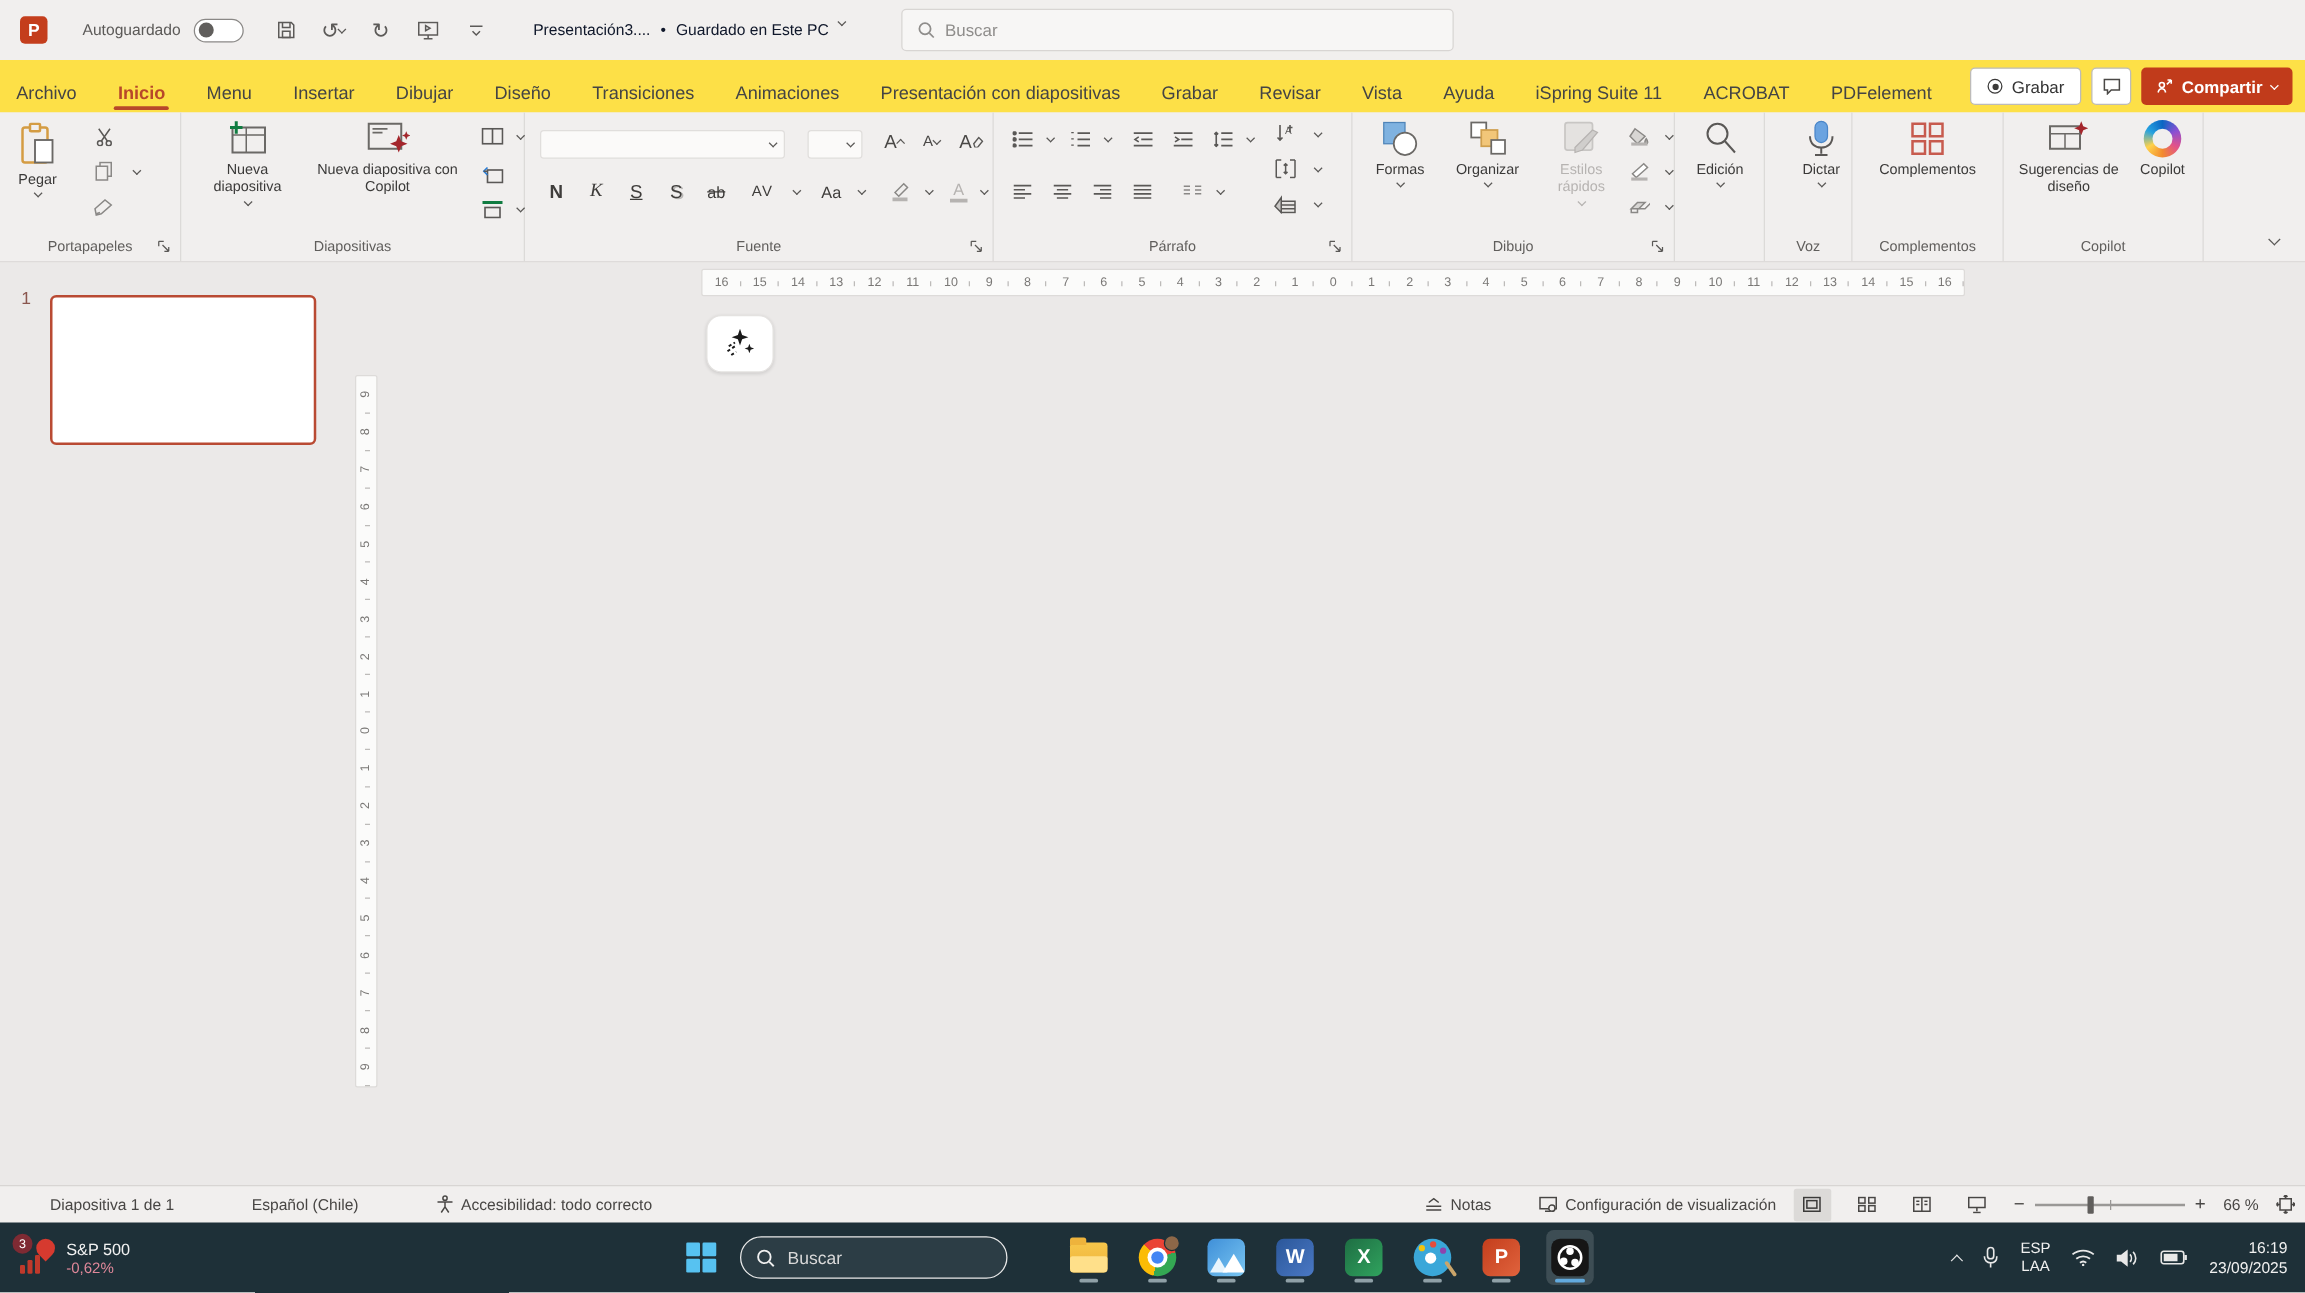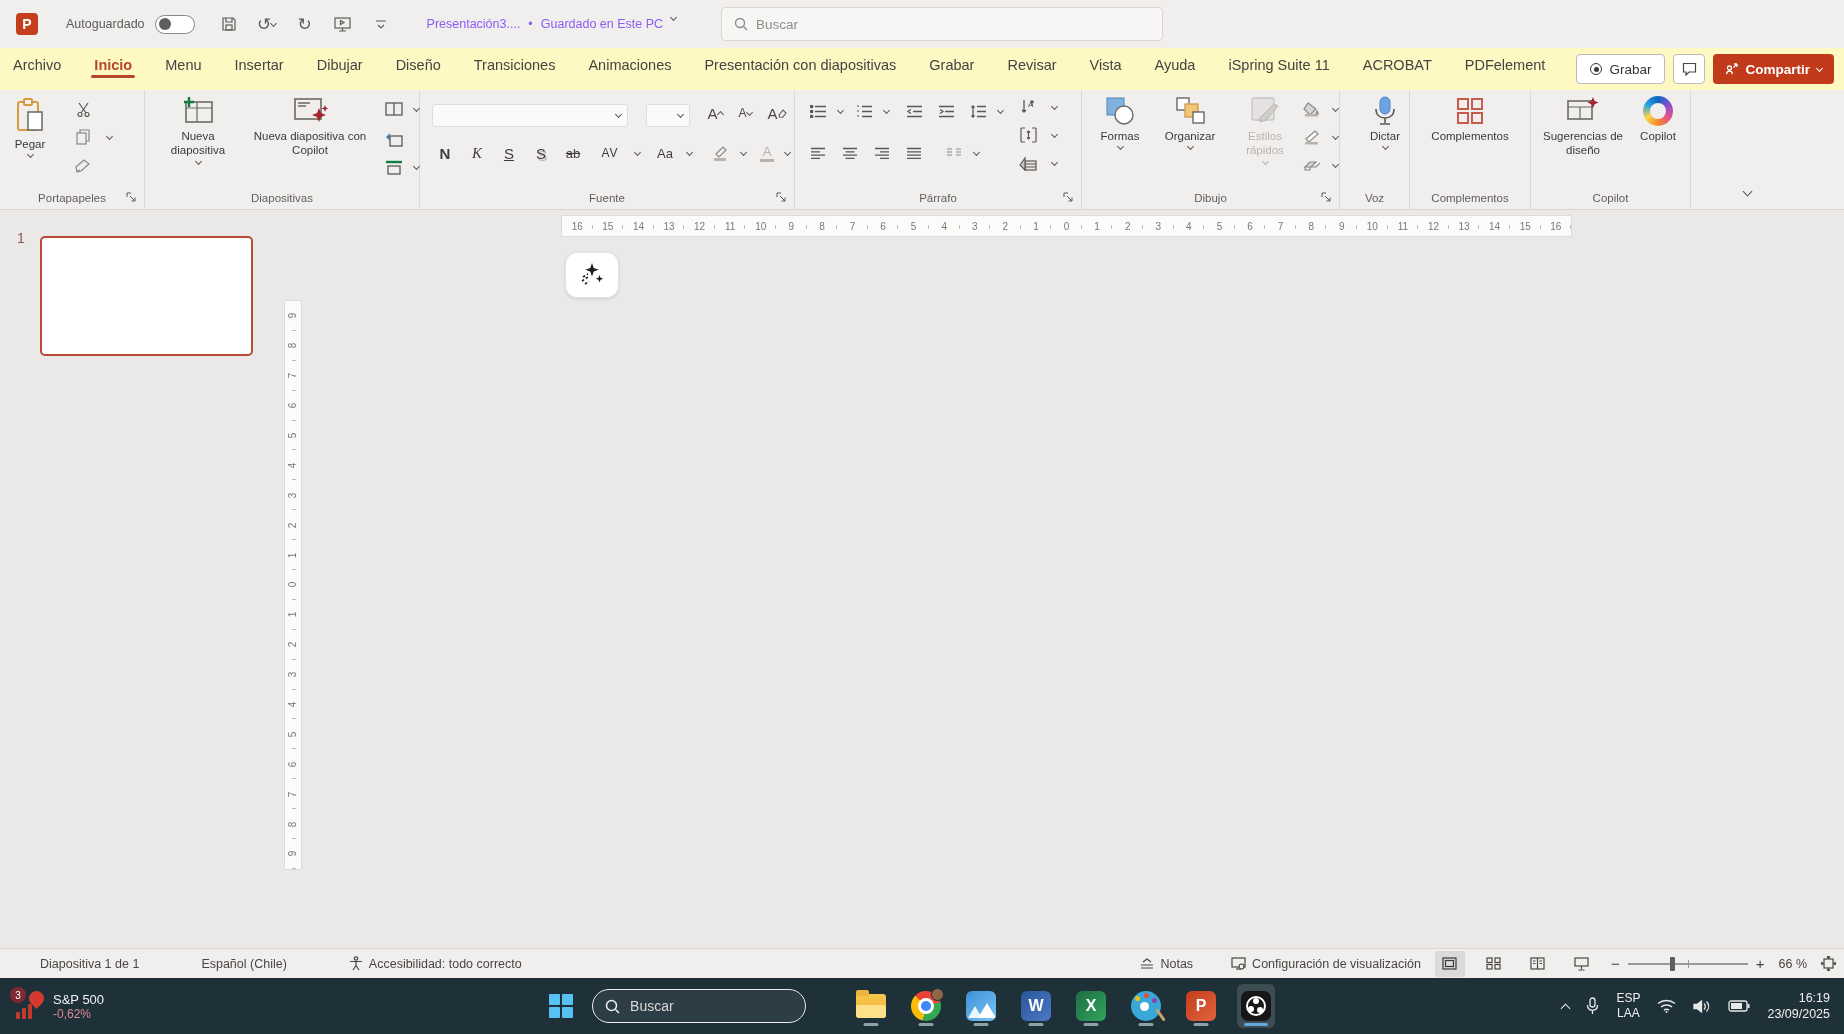--- a/index.html
+++ b/index.html
@@ -8,32 +8,32 @@
   .app { position:relative; width:1844px; height:1034px; }
 
   
   .titlebar { position:relative; height:48px; background:#f1efee; display:flex; align-items:center; }
   .ppt-logo { width:22px; height:22px; margin-left:16px; background:#c43e1c; border-radius:4px; color:#fff; font-weight:bold; font-size:14px; display:flex; align-items:center; justify-content:center; }
   .autosave { margin-left:28px; font-size:12.5px; color:#5c5a58;text-align:right; }
   .toggle { width:40px; height:19px; border:1px solid #8a8886; border-radius:10px; background:#fff; margin-left:10px; position:relative; }
   .toggle .knob { position:absolute; left:3px; top:2.5px; width:12px; height:12px; border-radius:50%; background:#605e5c; }
   .qat { display:flex; align-items:center; gap:14px; margin-left:22px; color:#5c5a58; }
   .qat-btn { width:24px; height:24px; display:flex; align-items:center; justify-content:center; font-size:17px; color:#5c5a58; }
-  .doc-info { display:flex; gap:8px; margin-left:34px; font-size:12.5px; color:#8b5cf6; white-space:nowrap; }
+  .doc-info { display:flex; gap:8px; margin-left:34px; font-size:12.5px; color:#0f172a; white-space:nowrap; }
   .searchbox { position:absolute; left:721px; top:7px; width:442px; height:34px; background:#f7f6f5; border:1px solid #d8d5d3; border-radius:4px; display:flex; align-items:center; padding-left:12px; gap:8px; }
   .searchbox input { border:none; outline:none; background:transparent; font-size:13.5px; color:#444; width:360px; font-family:"Liberation Sans",sans-serif; }
   .searchbox input::placeholder { color:#8f8d8b; }
   .tb-right { position:absolute; right:0; top:0; height:48px; display:flex; align-items:center; }
   .avatar { width:28px; height:28px; border-radius:50%; background:#0f6cbd; color:#fff; font-size:11px; font-weight:bold; display:flex; align-items:center; justify-content:center; margin-right:30px; }
   .winbtn { width:56px; height:48px; display:flex; align-items:center; justify-content:center; color:#5c5a58; font-size:15px; }
   .minimize-bar { width:11px; border-top:1px solid #5c5a58; }
   .restore-box { width:10px; height:10px; border:1px solid #5c5a58; border-radius:1px; }
 
   
-  .tabsrow { position:relative; height:42px; display:flex; align-items:flex-start; padding-left:10px; background:#fef9c3; }
+  .tabsrow { position:relative; height:42px; display:flex; align-items:flex-end; padding-left:10px; background:#fde047; }
   .tabs { display:flex; align-items:center; gap:27px; }
   .tab { font-size:14.5px; color:#444; padding:9px 3px 7px; position:relative; white-space:nowrap; }
   .tab.active { color:#b7472a; font-weight:bold; }
   .tab.active::after { content:""; position:absolute; left:0; right:0; bottom:2px; height:3px; background:#b7472a; border-radius:2px; }
   .tabs-actions { position:absolute; right:10px; top:6px; display:flex; align-items:center; gap:8px; }
   .record-btn { display:flex; align-items:center; gap:7px; border:1px solid #bdbbb9; background:#fff; border-radius:4px; height:30px; padding:0 13px; font-size:13.5px; color:#333; }
   .rec-dot { width:12px; height:12px; border:1.5px solid #3b3a39; border-radius:50%; position:relative; }
   .rec-dot::after { content:""; position:absolute; left:2.5px; top:2.5px; width:5px; height:5px; border-radius:50%; background:#3b3a39; }
   .comment-btn { width:32px; height:30px; border:1px solid #bdbbb9; background:#fff; border-radius:4px; display:flex; align-items:center; justify-content:center; }
   .share-btn { display:flex; align-items:center; gap:7px; background:#c13b1b; color:#fff; border-radius:4px; height:30px; padding:0 12px; font-size:13.5px; font-weight:bold; }
@@ -570,20 +570,30 @@
           <span class="caret"></span>
         </div>
       <div class="rgroup-label">Dibujo</div>
       <div class="dlg-launcher">
         <svg class="ic" width="11" height="11" viewBox="0 0 11 11" fill="none" stroke="#5a5856" stroke-width="1">
             <path d="M1 1v4M1 1h4M4 4l5 5M9 9H5.5M9 9V5.5"></path>
           </svg>
       </div>
     </div>
 
+    <div class="rgroup" style="width:72px;">
+      <div class="bigbtn" style="left:6px; top:6px; width:60px;">
+        <svg class="ic" width="30" height="30" viewBox="0 0 30 30" fill="none" stroke="#5a5856" stroke-width="1.6">
+            <circle cx="13" cy="11" r="8"></circle>
+            <path d="M19 17l8 9"></path>
+          </svg>
+        <span>Edición</span>
+        <span class="caret"></span>
+      </div>
+    </div>
 
     <div class="rgroup" style="width:70px;">
       <div class="bigbtn" style="left:18px; top:6px; width:54px;">
         <svg class="ic" width="22" height="30" viewBox="0 0 22 30" fill="none">
             <rect x="6" y="1" width="10" height="17" rx="5" fill="#6aa3e0" stroke="#4a86c8"></rect>
             <path d="M2 13c0 6 4 9 9 9s9-3 9-9" stroke="#5a5856" stroke-width="1.6"></path>
             <path d="M11 22v5M6 28h10" stroke="#5a5856" stroke-width="1.6"></path>
           </svg>
         <span>Dictar</span>
         <span class="caret"></span>

